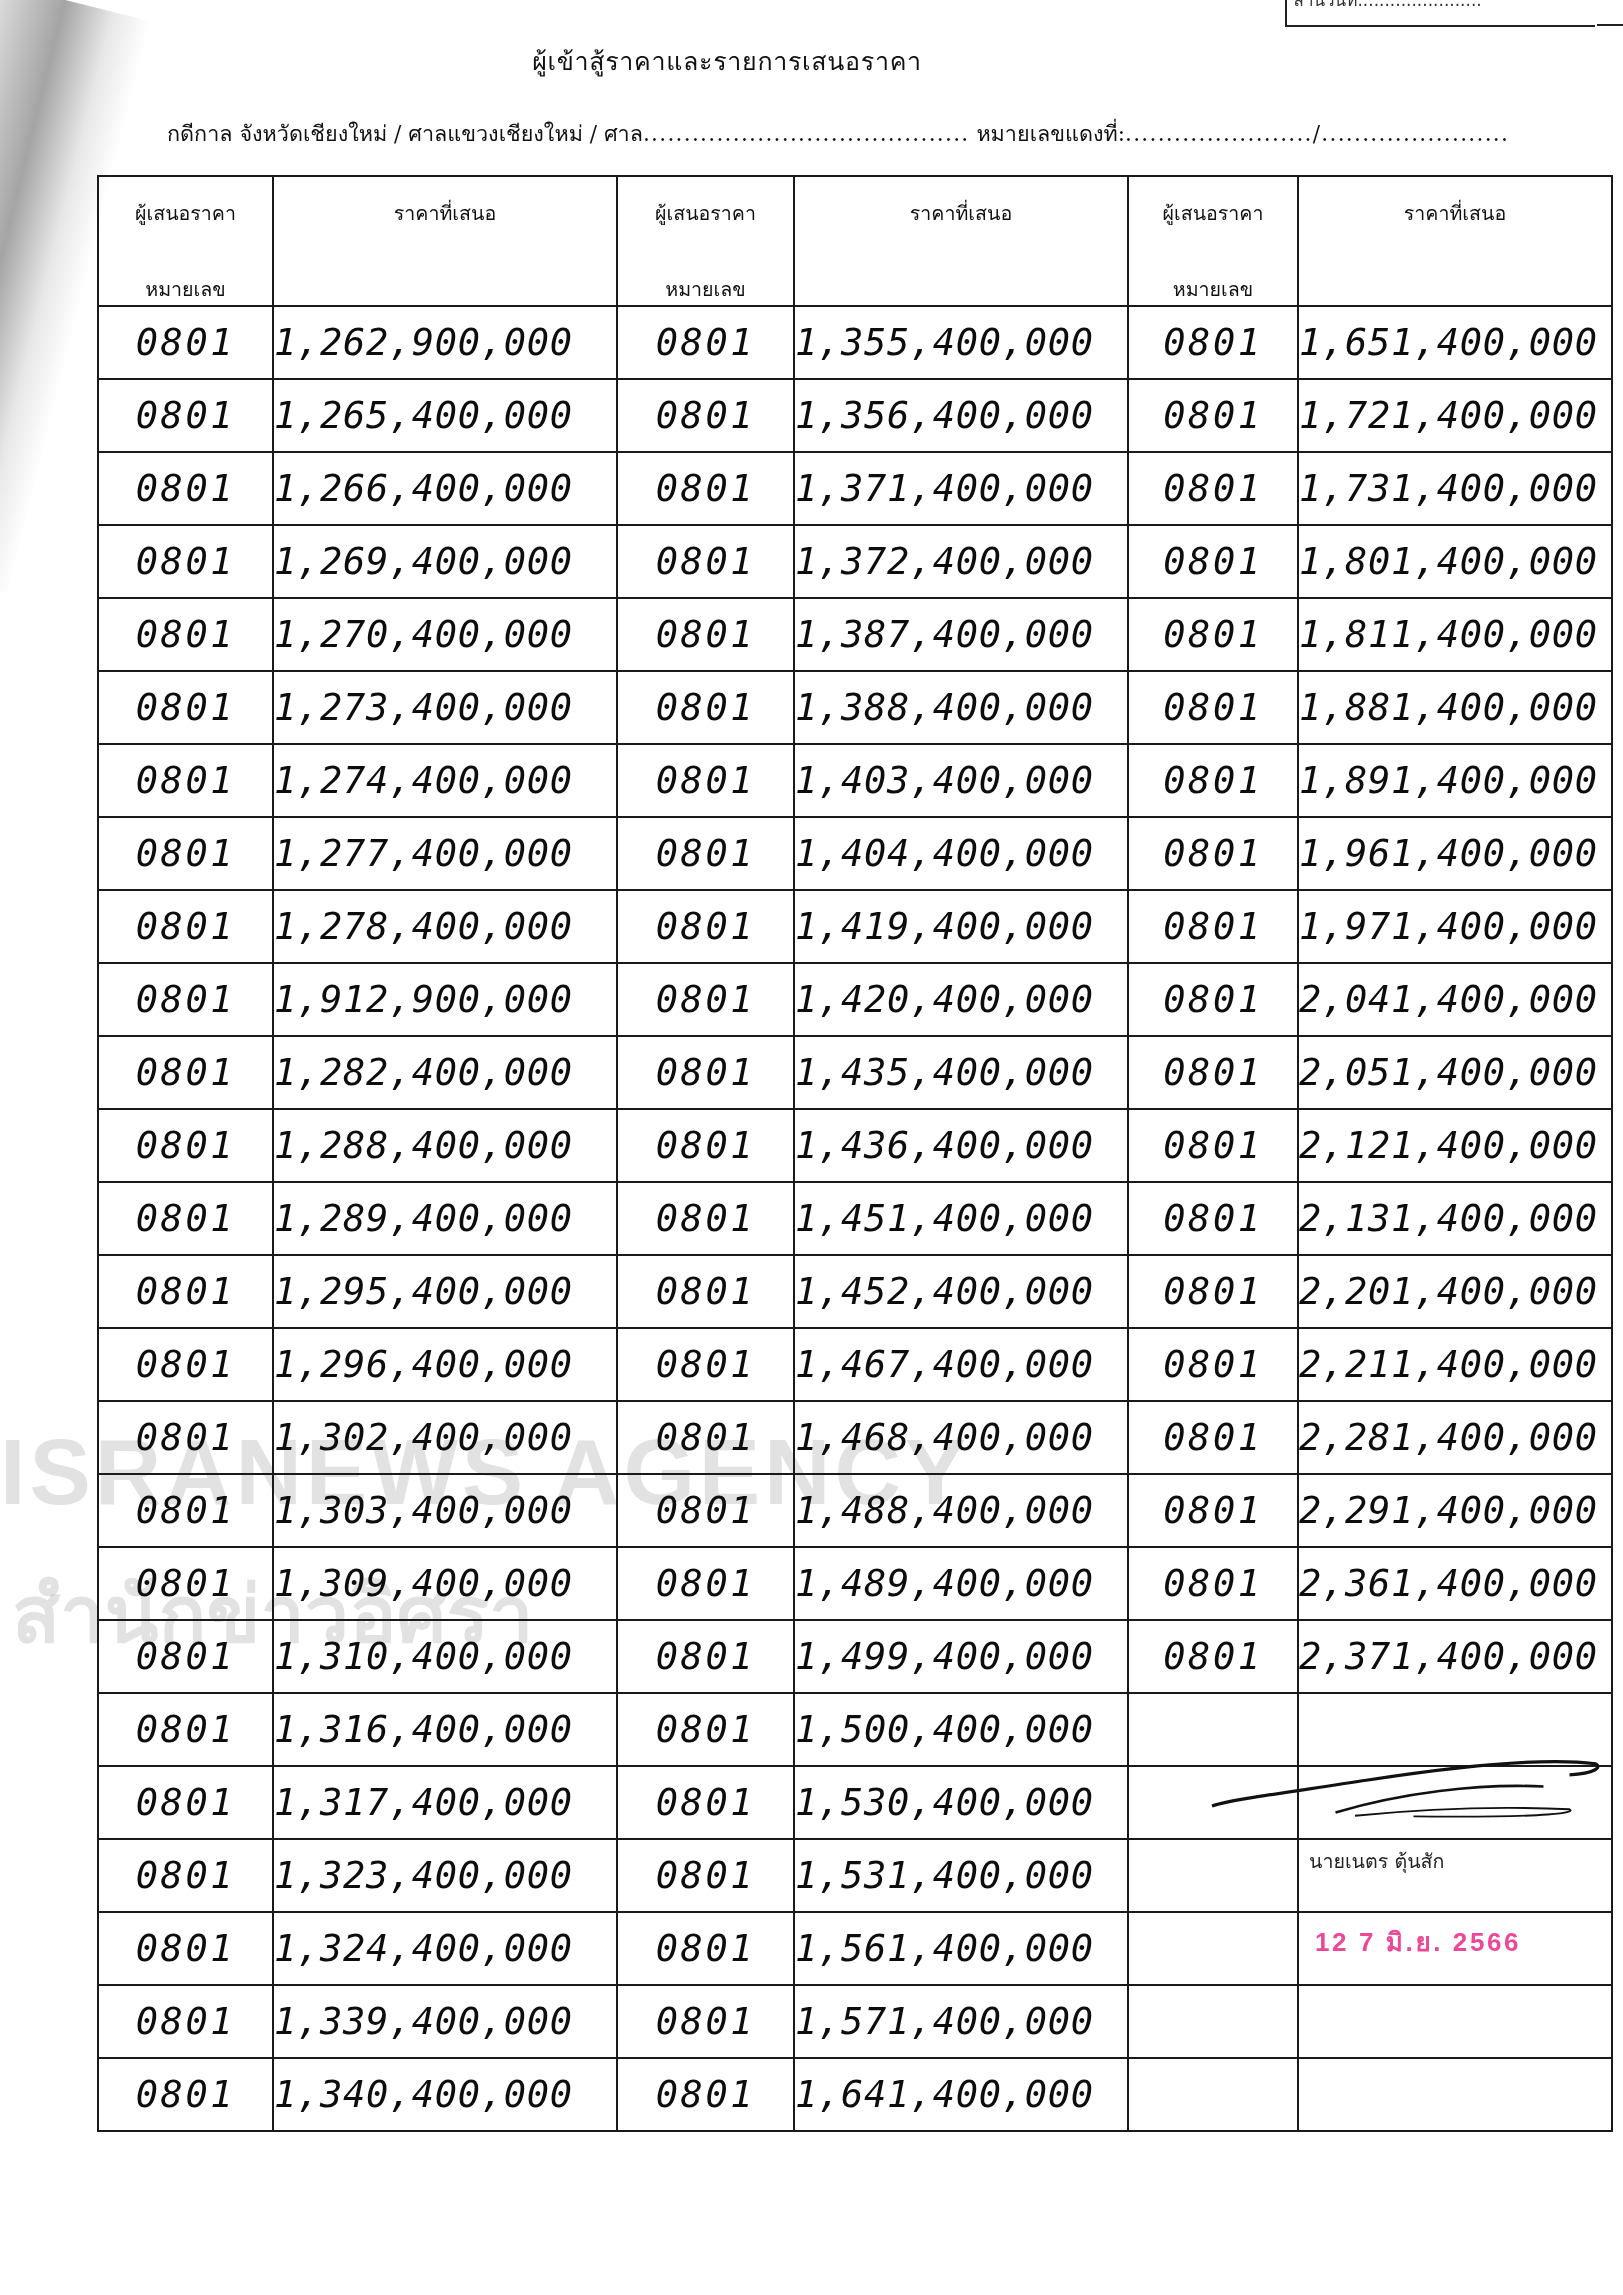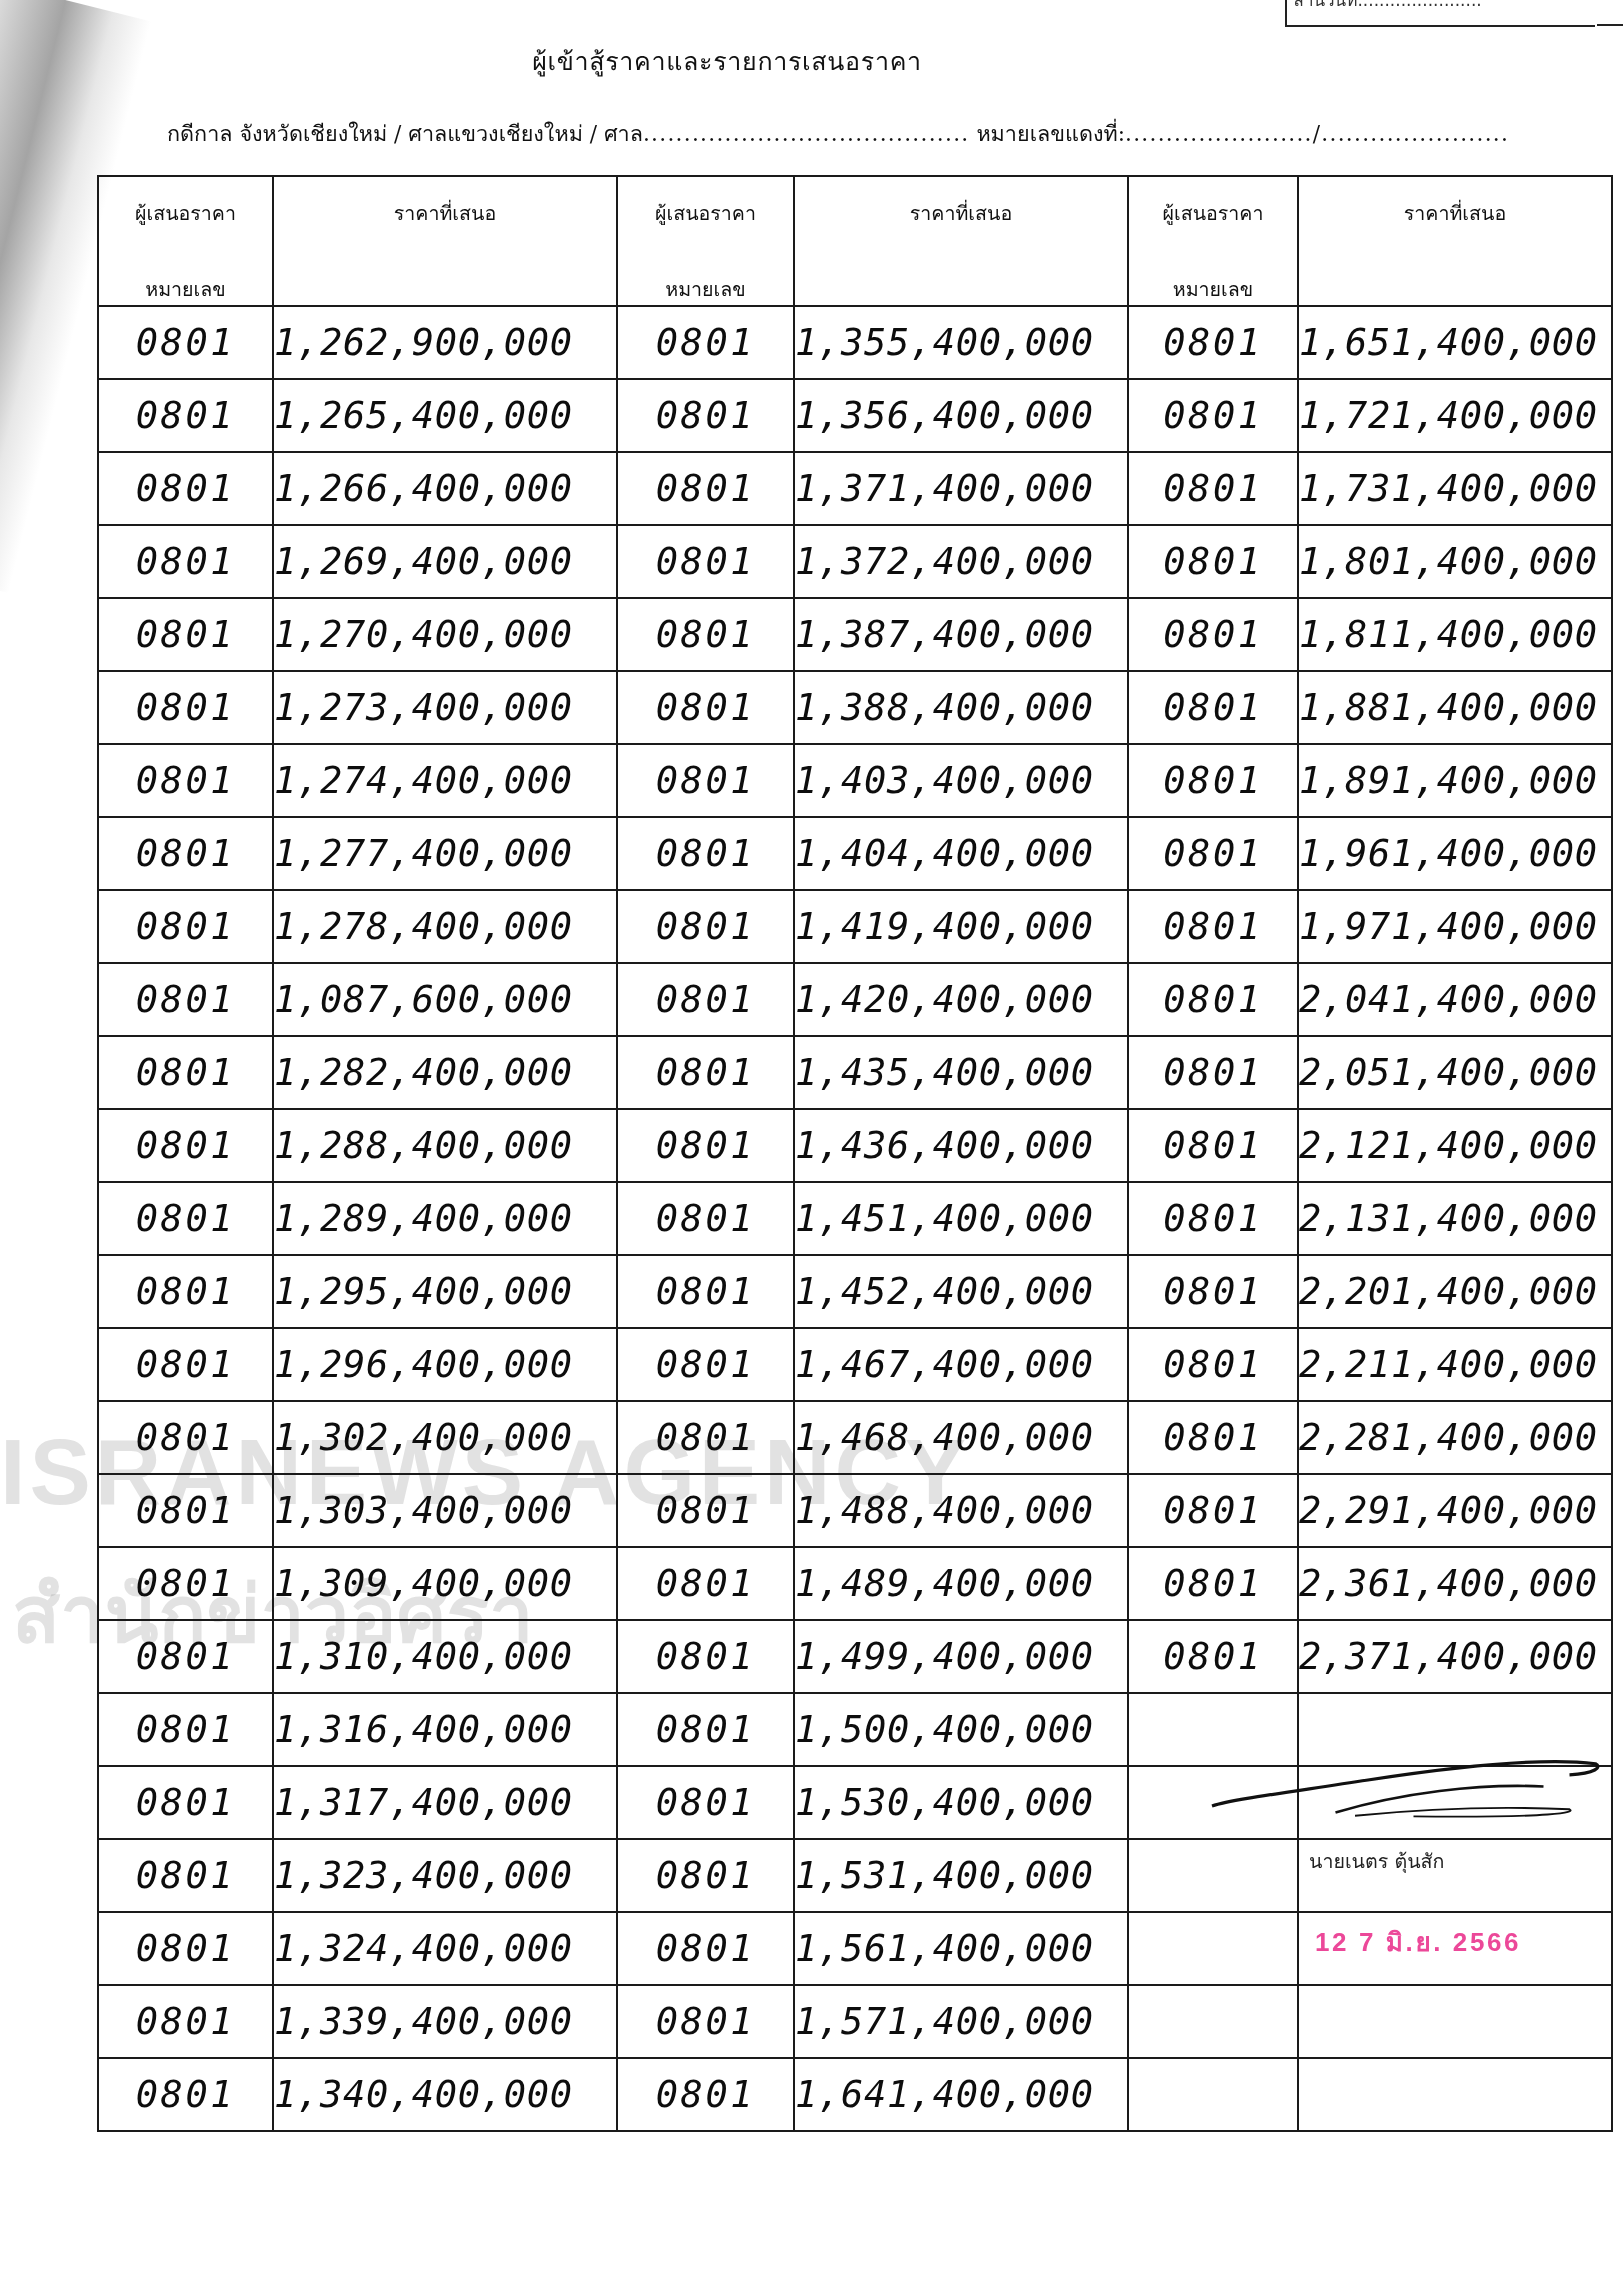--- a/index.html
+++ b/index.html
@@ -184,21 +184,21 @@
       <tr>
         <td class="bidder">0801</td>
         <td class="price">1,278,400,000</td>
         <td class="bidder">0801</td>
         <td class="price">1,419,400,000</td>
         <td class="bidder">0801</td>
         <td class="price">1,971,400,000</td>
       </tr>
       <tr>
         <td class="bidder">0801</td>
-        <td class="price">1,087,600,000</td>
+        <td class="price">1,912,900,000</td>
         <td class="bidder">0801</td>
         <td class="price">1,420,400,000</td>
         <td class="bidder">0801</td>
         <td class="price">2,041,400,000</td>
       </tr>
       <tr>
         <td class="bidder">0801</td>
         <td class="price">1,282,400,000</td>
         <td class="bidder">0801</td>
         <td class="price">1,435,400,000</td>

